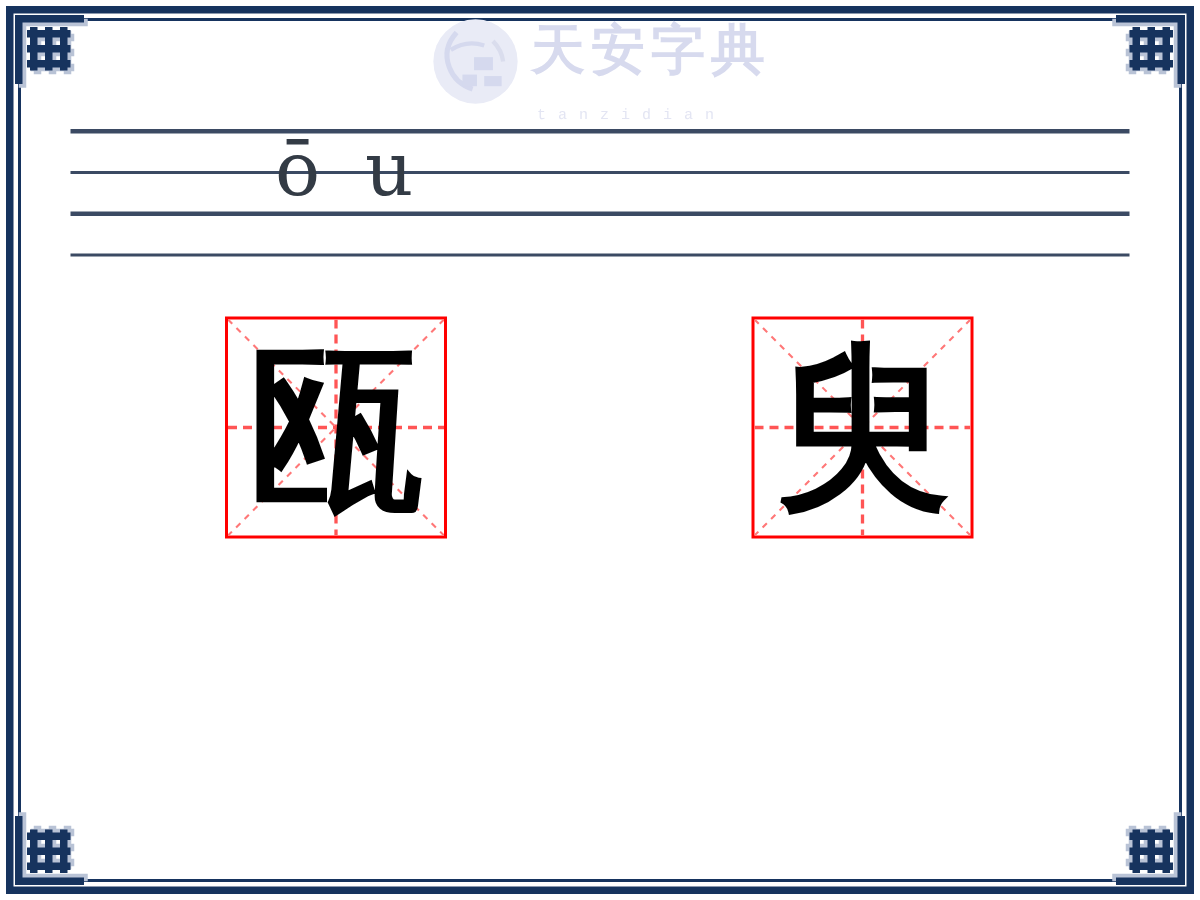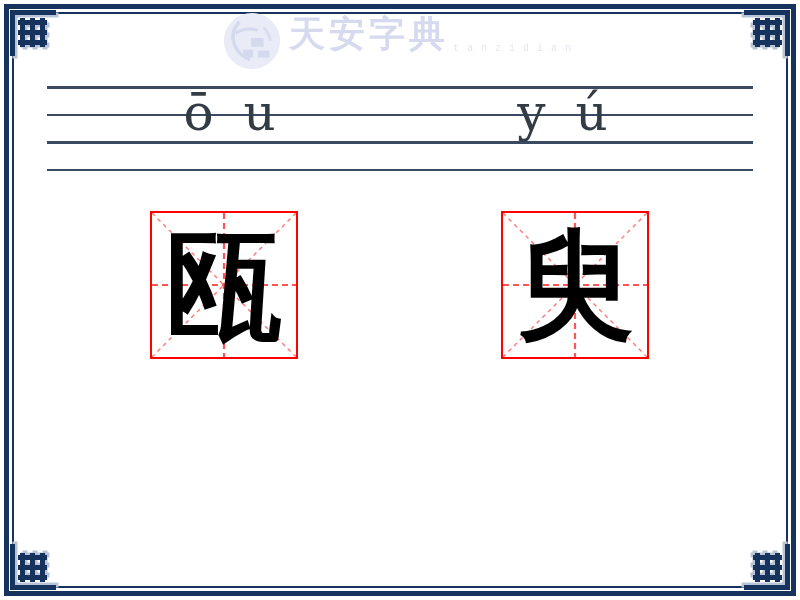--- a/index.html
+++ b/index.html
@@ -26,21 +26,21 @@
   .frame-inner{position:absolute;inset:12px;border:2px solid var(--navy);pointer-events:none;}
   .corner{position:absolute;width:46px;height:46px;overflow:visible;}
   .corner.tl{left:10px;top:10px;}
   .corner.tr{right:10px;top:10px;transform:scaleX(-1);}
   .corner.bl{left:10px;bottom:10px;transform:scaleY(-1);}
   .corner.br{right:10px;bottom:10px;transform:scale(-1,-1);}
 
   
   .logo{position:absolute;top:10px;left:0;right:0;display:flex;justify-content:center;align-items:flex-start;gap:6px;}
   .logo-seal{width:62px;height:62px;flex:0 0 auto;}
-  .logo-textcol{display:flex;flex-direction:row;align-items:flex-end;padding-top:4px;}
+  .logo-textcol{display:flex;flex-direction:column;align-items:flex-start;padding-top:4px;}
   .logo-title{
     font-size:36px;font-weight:bold;color:var(--logo);
     letter-spacing:4px;line-height:1.1;
   }
   .logo-subtitle{
     font-family:Liberation Mono, monospace;
     font-size:10px;color:#e3e5f3;letter-spacing:8px;margin-top:18px;padding-left:4px;
   }
 
   
@@ -132,21 +132,20 @@
     </div>
   </header>
 
   <div class="staff">
     <div class="staff-line sl1"></div>
     <div class="staff-line sl2"></div>
     <div class="staff-line sl3"></div>
     <div class="staff-line sl4"></div>
   </div>
   <span class="pinyin p1">ō u</span>
-  <span class="pinyin p2">y ú</span>
 
   <div class="hanzi-box b1">
     <svg class="grid-guides" viewBox="0 0 144 144" preserveAspectRatio="none">
       <path d="M0,0 L144,144 M144,0 L0,144" stroke="#ff7777" stroke-width="1.4" stroke-dasharray="4 4" fill="none"></path>
       <path d="M72,0 V144 M0,72 H144" stroke="#ff5555" stroke-width="2.2" stroke-dasharray="6 4" fill="none"></path>
     </svg>
     <span class="hanzi">瓯</span>
   </div>
   <div class="hanzi-box b2">
     <svg class="grid-guides" viewBox="0 0 144 144" preserveAspectRatio="none">

